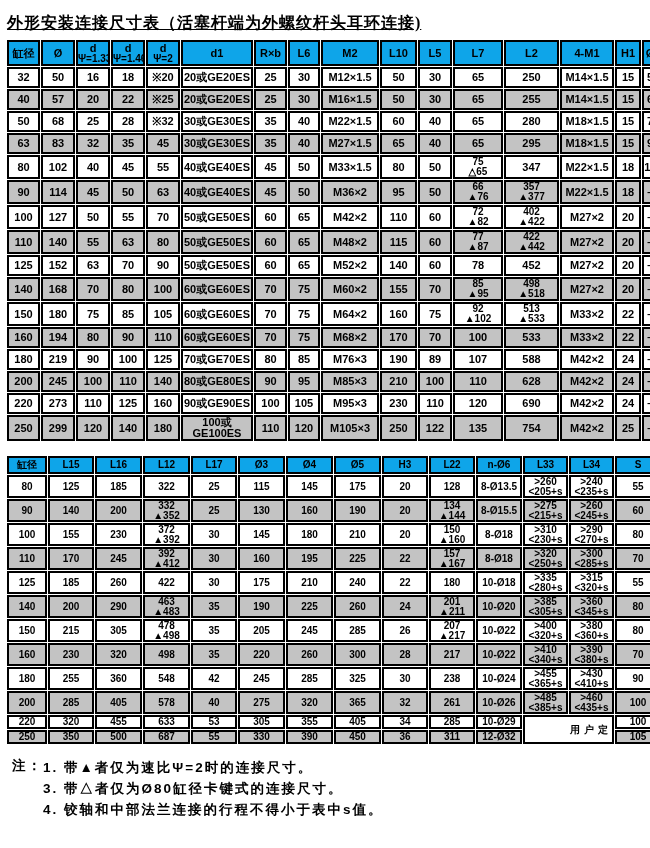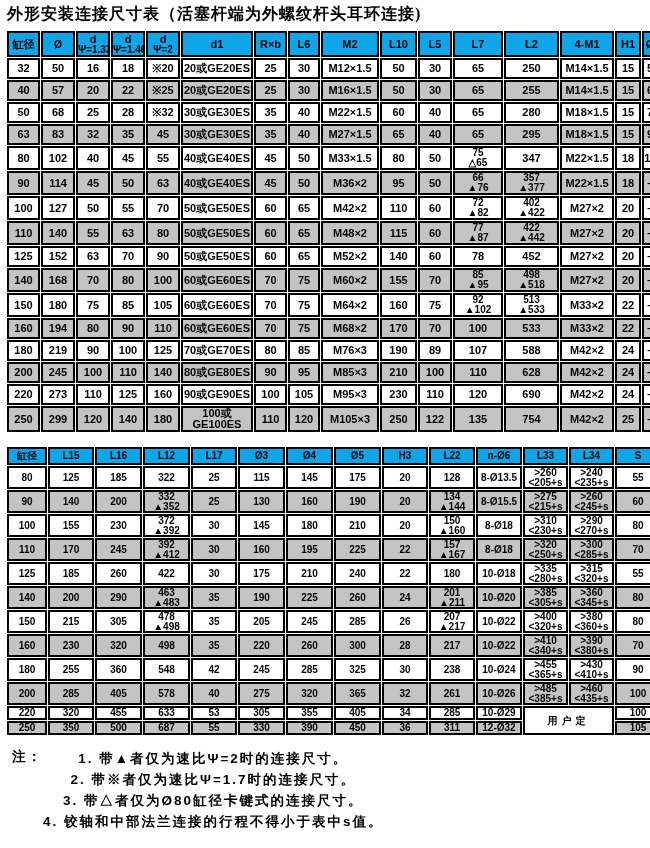--- a/index.html
+++ b/index.html
@@ -6,22 +6,23 @@
   body{
     width:650px;height:848px;overflow:hidden;
     font-family:"Liberation Sans",sans-serif;
     color:#000;
     padding:3px 0 0 6px;box-sizing:border-box;
   }
   .title{
     font-family:"Liberation Serif",serif;
     font-size:16px;font-weight:bold;
     letter-spacing:1px;
-    margin:1px 0 5px 1px;
+    margin:10px 0 5px 1px;
     white-space:nowrap;
+    text-decoration:underline;
   }
   table{
     border-collapse:separate;
     border-spacing:1px;
     table-layout:fixed;
     background:#fff;
   }
   th,td{
     border:2px solid #000;
     text-align:center;
@@ -43,30 +44,30 @@
   
   .t2{width:642px;margin-top:13px;}
   .t2 th{font-size:10px;height:18px;line-height:1;}
   .t2 td{font-size:10px;height:14px;line-height:0.95;}
   .multi{
     white-space:pre-line;
     line-height:0.95;
     font-size:9.5px;
   }
   .t1 .multi{font-size:10px;}
-  .user-cell{font-size:14px;letter-spacing:4px;background:#fff !important;}
+  .user-cell{font-size:14px;letter-spacing:4px;background:#fff !important;text-align:right;}
   .notes{
     margin-top:12px;
     font-size:13.5px;
     font-weight:bold;
     letter-spacing:2px;
   }
   .notes-row{display:flex;}
   .notes-prefix{white-space:nowrap;padding-left:6px;}
-  .note-line{line-height:21px;white-space:nowrap;text-align:center;}
+  .note-line{line-height:21px;white-space:nowrap;}
 </style>
 </head>
 <body>
 
 <div class="title">外形安装连接尺寸表（活塞杆端为外螺纹杆头耳环连接)</div>
 
 <table class="t1">
   <colgroup>
     <col style="width:33px">
       <col style="width:34px">
@@ -673,18 +674,17 @@
         <td>105</td>
       </tr>
     </tbody>
 </table>
 
 <div class="notes">
   <div class="notes-row">
     <div class="notes-prefix">注：</div>
     <div>
         <div class="note-line">1. 带▲者仅为速比Ψ=2时的连接尺寸。</div>
-        <div class="note-line">2. 带※者仅为速比Ψ=1.7时的连接尺寸。</div>
         <div class="note-line">3. 带△者仅为Ø80缸径卡键式的连接尺寸。</div>
         <div class="note-line">4. 铰轴和中部法兰连接的行程不得小于表中s值。</div>
       </div>
   </div>
 </div>
 
 </body></html>

